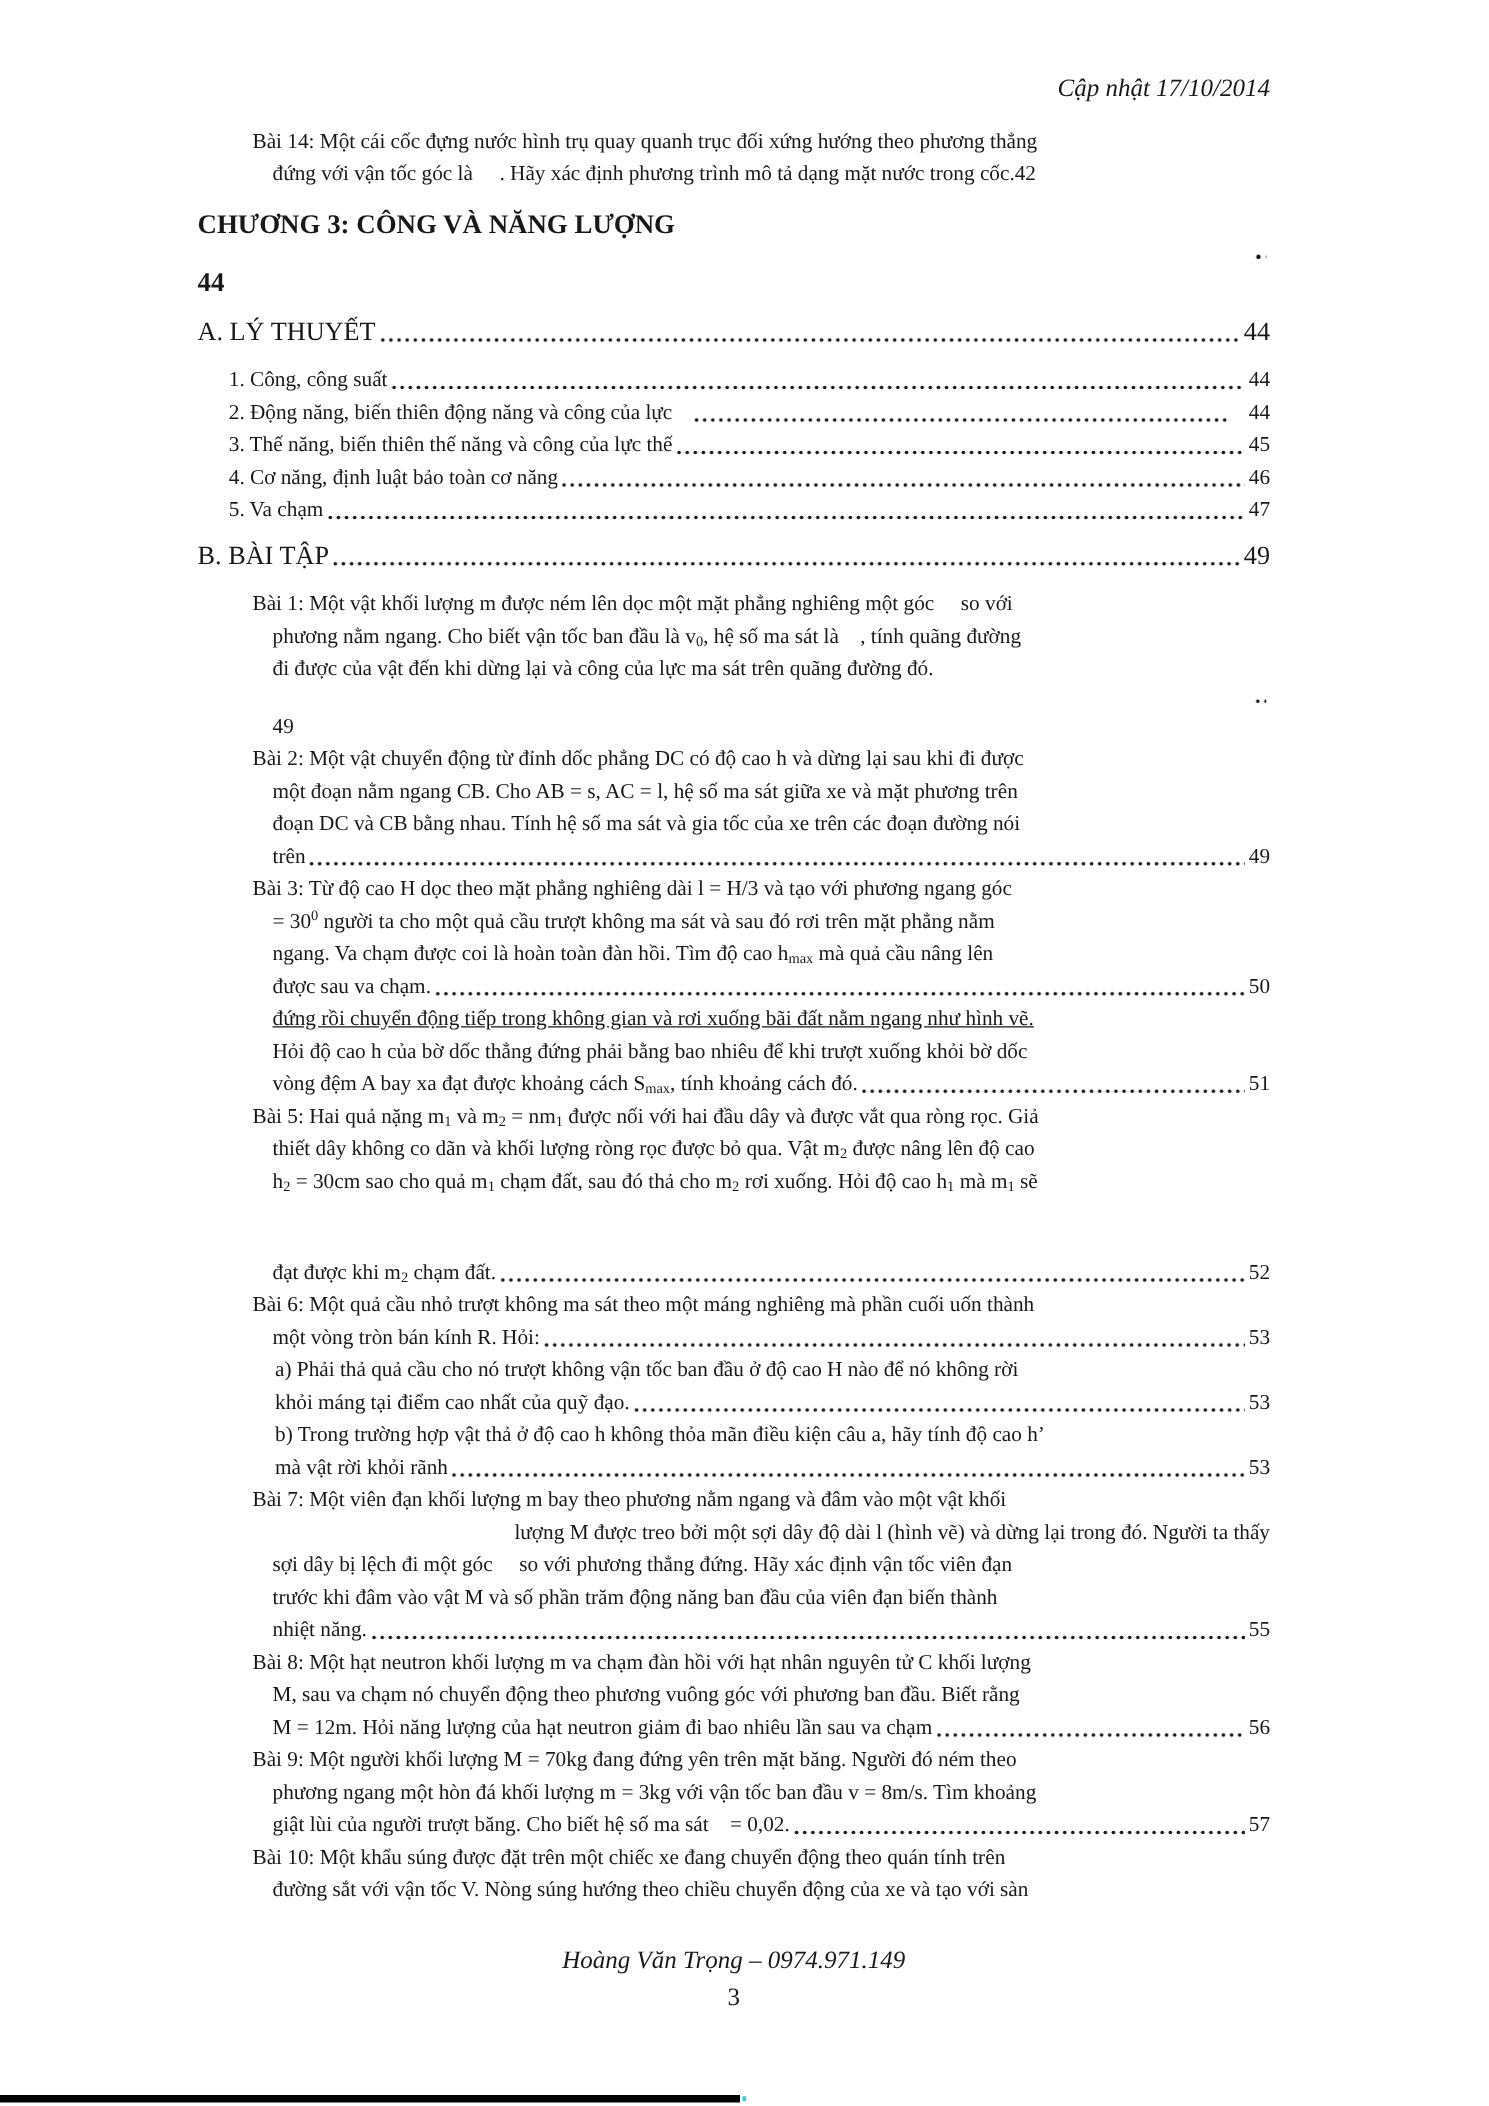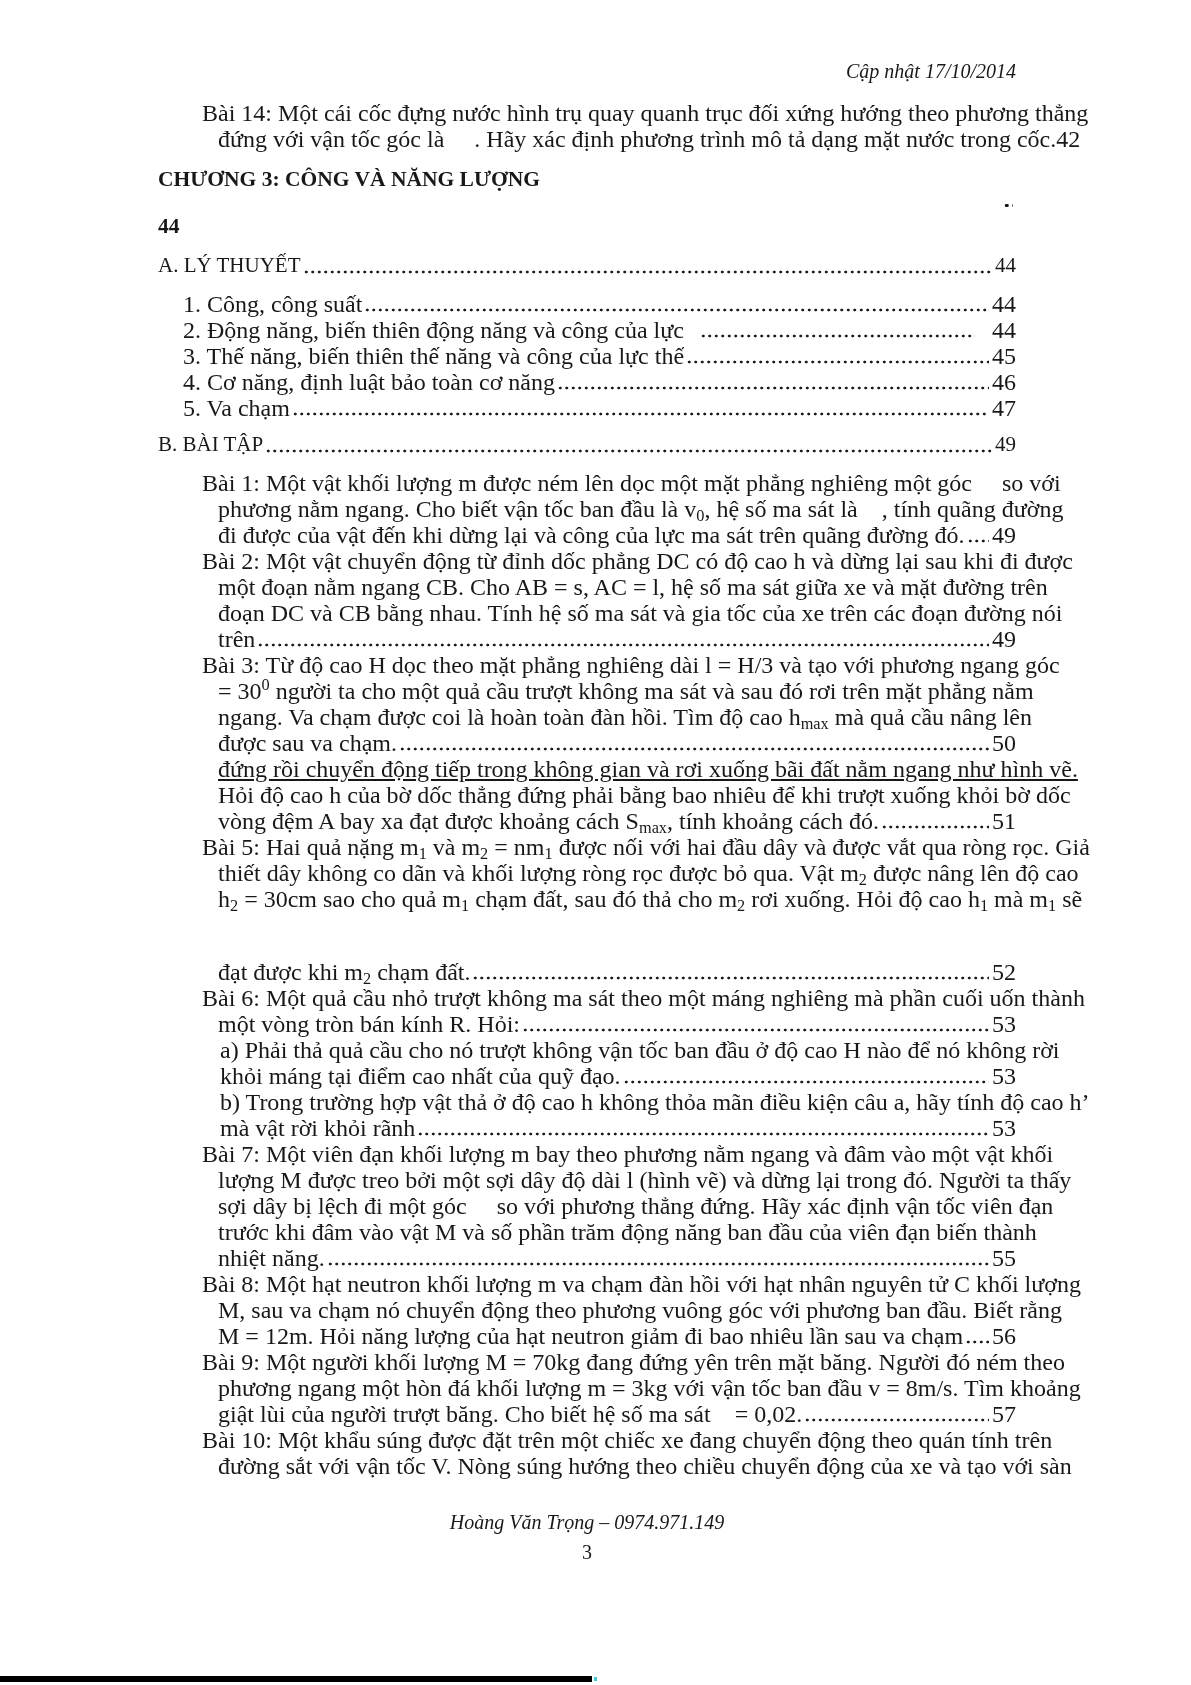--- a/index.html
+++ b/index.html
@@ -7,21 +7,21 @@
     width:1191px;height:1685px;position:relative;overflow:hidden;
     background:#ffffff;color:#181818;
     font-family:"Liberation Serif","DejaVu Serif",serif;
   }
   .content{position:absolute;left:158px;top:58px;width:858px;}
   .update-note{
     text-align:right;font-style:italic;font-size:20px;line-height:26px;
     margin-bottom:16px;
   }
   .entry{margin:0;}
-  .entry .line{font-size:24px;line-height:26px;white-space:nowrap;}
+  .entry .line{font-size:17px;line-height:26px;white-space:nowrap;}
   .entry .line.flex{display:flex;align-items:baseline;white-space:nowrap;}
   .entry .t{flex:0 1 auto;overflow:hidden;}
   .entry .pg{flex:0 0 auto;}
   .leader{
     flex:1 1 auto;min-width:10px;height:20px;align-self:flex-end;
     margin:0 3px 0 2px;
     background-image:radial-gradient(circle,#1c1c1c 1.25px,rgba(0,0,0,0) 1.7px);
     background-size:6.5px 4px;
     background-repeat:repeat-x;
     background-position:left calc(100% - 5px);
@@ -111,29 +111,29 @@
       <div class="entry section">
         <div class="line flex" style="padding-left: 0px;">
           <span class="t">B. BÀI TẬP</span>
           <span class="leader"></span>
           <span class="pg">49</span>
         </div>
       </div>
       <div class="entry bai">
         <div class="line" style="padding-left: 44px;"><span class="t">Bài 1: Một vật khối lượng m được ném lên dọc một mặt phẳng nghiêng một góc&nbsp;&nbsp;&nbsp;&nbsp;&nbsp;so với</span></div>
         <div class="line cont" style="padding-left: 60px;"><span class="t">phương nằm ngang. Cho biết vận tốc ban đầu là v<sub>0</sub>, hệ số ma sát là&nbsp;&nbsp;&nbsp;&nbsp;, tính quãng đường</span></div>
-        <div class="line cont flex" style="padding-left: 60px;">
+        <div class="line cont flex" style="padding-left: 60px; flex-direction: column;">
           <span class="t">đi được của vật đến khi dừng lại và công của lực ma sát trên quãng đường đó. </span>
           <span class="leader"></span>
           <span class="pg">49</span>
         </div>
       </div>
       <div class="entry bai">
         <div class="line" style="padding-left: 44px;"><span class="t">Bài 2: Một vật chuyển động từ đỉnh dốc phẳng DC có độ cao h và dừng lại sau khi đi được</span></div>
-        <div class="line cont" style="padding-left: 60px;"><span class="t">một đoạn nằm ngang CB. Cho AB = s, AC = l, hệ số ma sát giữa xe và mặt đường trên</span></div>
+        <div class="line cont" style="padding-left: 60px;"><span class="t">một đoạn nằm ngang CB. Cho AB = s, AC = l, hệ số ma sát giữa xe và mặt phương trên</span></div>
         <div class="line cont" style="padding-left: 60px;"><span class="t">đoạn DC và CB bằng nhau. Tính hệ số ma sát và gia tốc của xe trên các đoạn đường nói</span></div>
         <div class="line cont flex" style="padding-left: 60px;">
           <span class="t">trên</span>
           <span class="leader"></span>
           <span class="pg">49</span>
         </div>
       </div>
       <div class="entry bai">
         <div class="line" style="padding-left: 44px;"><span class="t">Bài 3: Từ độ cao H dọc theo mặt phẳng nghiêng dài l = H/3 và tạo với phương ngang góc</span></div>
         <div class="line cont" style="padding-left: 60px;"><span class="t">= 30<sup>0</sup> người ta cho một quả cầu trượt không ma sát và sau đó rơi trên mặt phẳng nằm</span></div>

